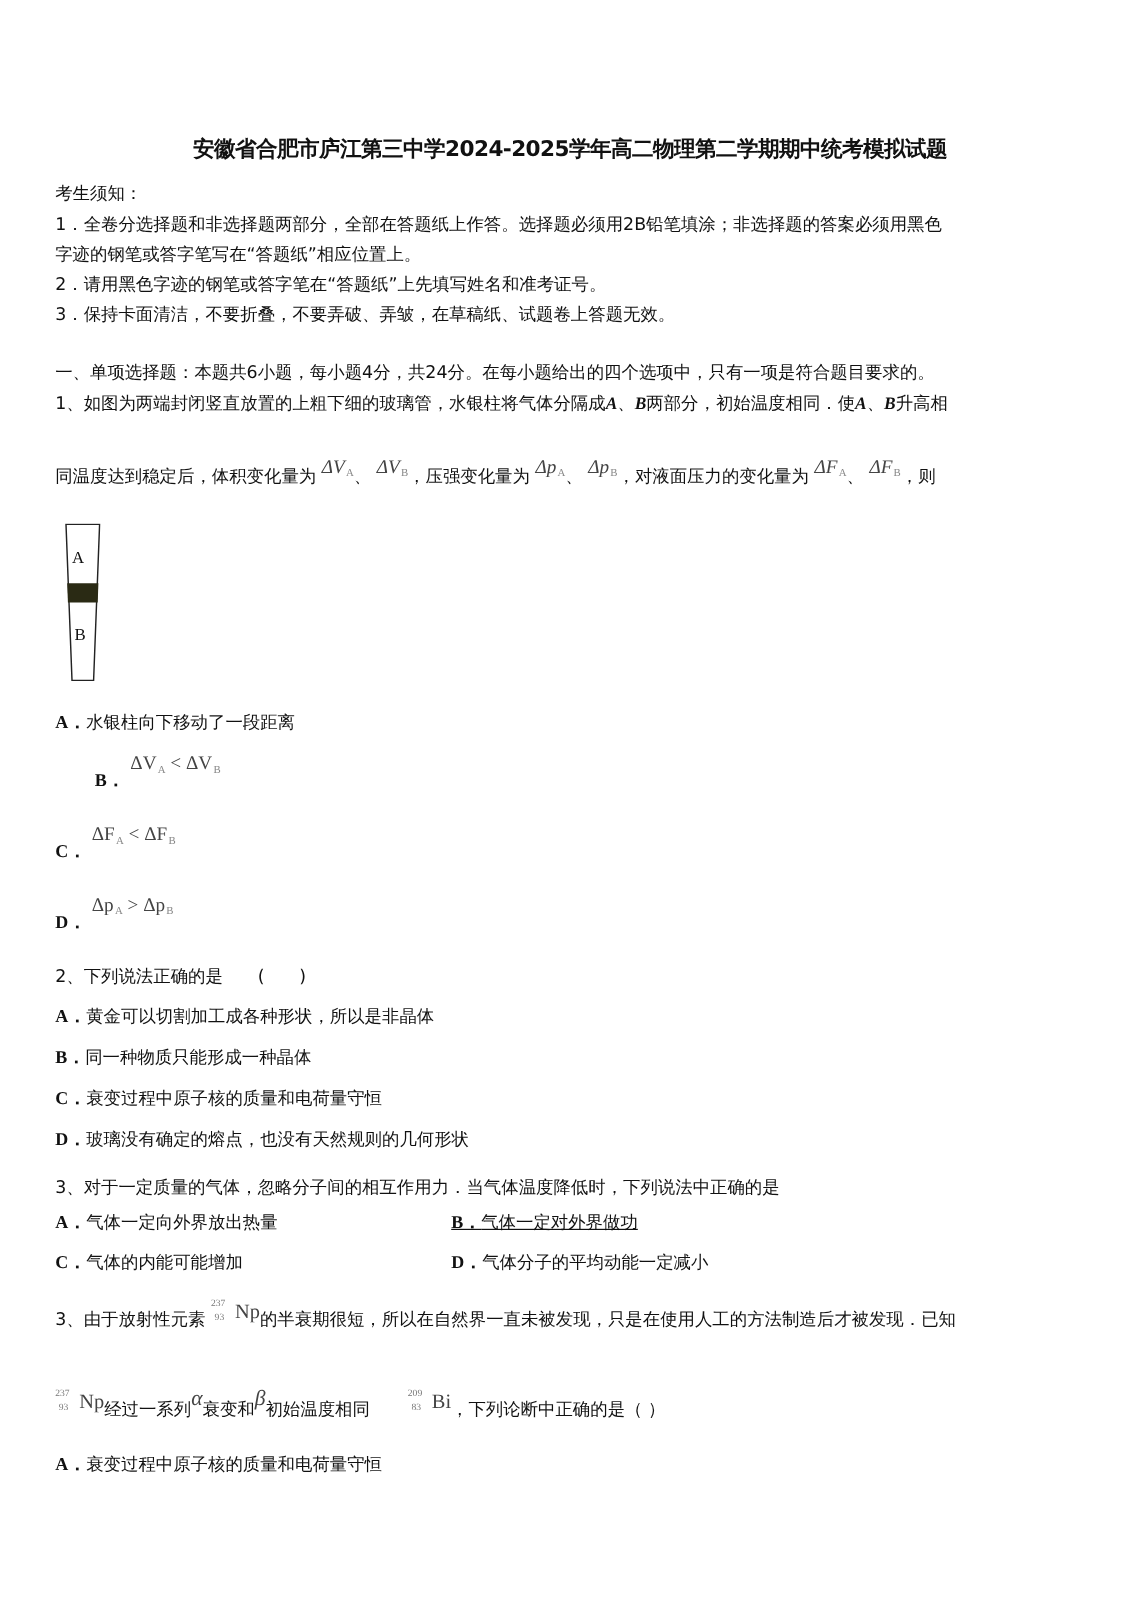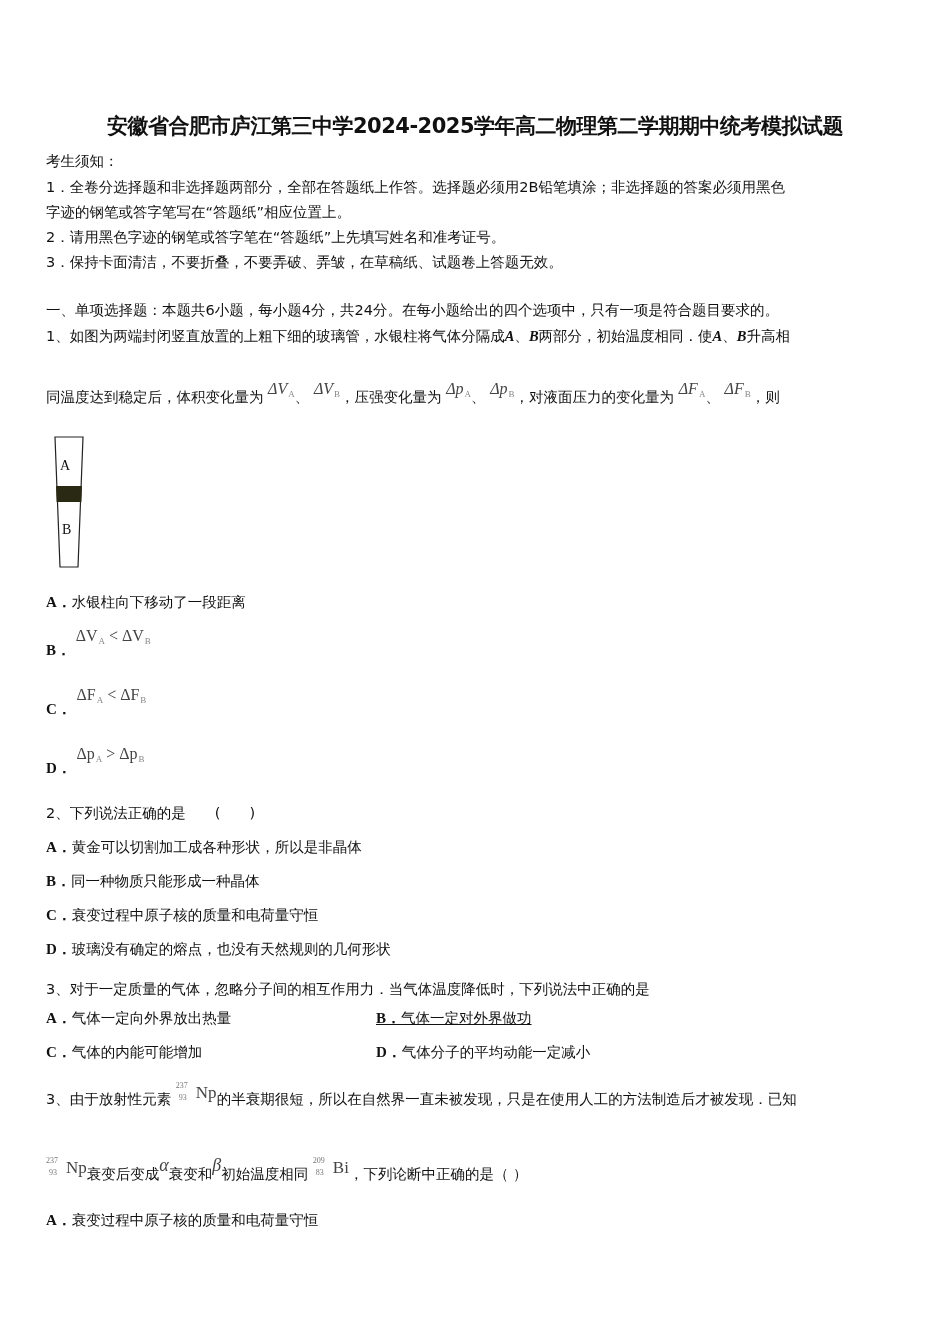--- a/index.html
+++ b/index.html
@@ -1,19 +1,19 @@
 <!DOCTYPE html>
 <html><head>
 <meta charset="utf-8">
 <style>
   html, body { margin: 0; padding: 0; background: #ffffff; }
   body { width: 950px; height: 1344px; position: relative; overflow: hidden;
          font-family: "DejaVu Sans", sans-serif; color: #111; }
   .abs { position: absolute; white-space: nowrap; }
-  .title { left: 0; width: 950px; top: 112px; text-align: center; font-size: 21px; font-weight: bold;
+  .title { left: 0; width: 950px; top: 112px; text-align: center; font-size: 18px; font-weight: bold;
            letter-spacing: -0.5px; }
   .line { font-size: 14.5px; left: 46px; }
   .opt-label { font-family: "Liberation Serif", serif; font-weight: bold; font-size: 15px; }
   .math { font-family: "Liberation Serif", serif; color: #444; font-size: 16px; }
   .math sub { font-size: 9px; color: #888; vertical-align: -3px; margin-left: 1px; }
   .math.sup { position: relative; top: -8px; }
   .nuc { display: inline-block; position: relative; font-family: "Liberation Serif", serif; color: #444; }
   .nuc .mass { position: absolute; font-size: 8px; color: #777; left: 0; top: -2px; }
   .nuc .z { position: absolute; font-size: 8px; color: #777; left: 3px; top: 10px; }
   .nuc .sym { font-size: 17px; padding-left: 20px; }
@@ -53,21 +53,21 @@
     <polygon points="1,1 29,1 24,131 6,131" fill="#fff" stroke="#222" stroke-width="1.2"></polygon>
     <polygon points="2,50 28,50 27.4,66 2.6,66" fill="#2a2a14"></polygon>
   </svg>
   <div class="abs" style="left:6px; top:22px; font-family:'Liberation Serif',serif; font-size:14px;">A</div>
   <div class="abs" style="left:8px; top:86px; font-family:'Liberation Serif',serif; font-size:14px;">B</div>
 </div>
 
 <div class="abs line" style="top:593px;">
   <span class="opt-label">A．</span><span>水银柱向下移动了一段距离</span>
 </div>
-<div class="abs line" style="top:627px;">
+<div class="abs line" style="top:627px;margin-left:33px;">
   <span class="opt-label" style="position:relative; top:14px;">B．</span>
   <span class="math"><span>ΔV</span><sub>A</sub><span> &lt; </span><span>ΔV</span><sub>B</sub></span>
 </div>
 <div class="abs line" style="top:686px;">
   <span class="opt-label" style="position:relative; top:14px;">C．</span>
   <span class="math"><span>ΔF</span><sub>A</sub><span> &lt; </span><span>ΔF</span><sub>B</sub></span>
 </div>
 <div class="abs line" style="top:745px;">
   <span class="opt-label" style="position:relative; top:14px;">D．</span>
   <span class="math"><span>Δp</span><sub>A</sub><span> &gt; </span><span>Δp</span><sub>B</sub></span>
@@ -83,16 +83,16 @@
 <div class="abs line" style="top:1009px;"><span class="opt-label">A．</span><span>气体一定向外界放出热量</span></div>
 <div class="abs line" style="top:1009px; left:376px;text-decoration:underline;"><span class="opt-label">B．</span><span>气体一定对外界做功</span></div>
 <div class="abs line" style="top:1043px;"><span class="opt-label">C．</span><span>气体的内能可能增加</span></div>
 <div class="abs line" style="top:1043px; left:376px;"><span class="opt-label">D．</span><span>气体分子的平均动能一定减小</span></div>
 
 <div class="abs line" style="top:1089px;">
   <span>3、由于放射性元素</span>
   <span class="nuc" style="top:-6px;"><span class="mass">237</span><span class="z">93</span><span class="sym">Np</span></span><span>的半衰期很短，所以在自然界一直未被发现，只是在使用人工的方法制造后才被发现．已知</span>
 </div>
 <div class="abs line" style="left:46px; top:1163px;">
-  <span class="nuc" style="top:-6px; margin-left:0;"><span class="mass">237</span><span class="z">93</span><span class="sym">Np</span></span><span>衰变后变成</span><span class="greek">α</span><span>衰变和</span><span class="greek">β</span><span>初始温度相同</span>
-  <span class="nuc" style="top:-6px;"><span class="mass">209</span><span class="z">83</span><span class="sym">Bi</span></span><span>，下列论断中正确的是（ ）</span>
+  <span class="nuc" style="top:-6px; margin-left:0;"><span class="mass">237</span><span class="z">93</span><span class="sym">Np</span></span><span>经过一系列</span><span class="greek">α</span><span>衰变和</span><span class="greek">β</span><span>初始温度相同</span>
+  <span class="nuc" style="top:-6px;margin-left:27px;"><span class="mass">209</span><span class="z">83</span><span class="sym">Bi</span></span><span>，下列论断中正确的是（ ）</span>
 </div>
 <div class="abs line" style="top:1211px;"><span class="opt-label">A．</span><span>衰变过程中原子核的质量和电荷量守恒</span></div>
 
 </body></html>

